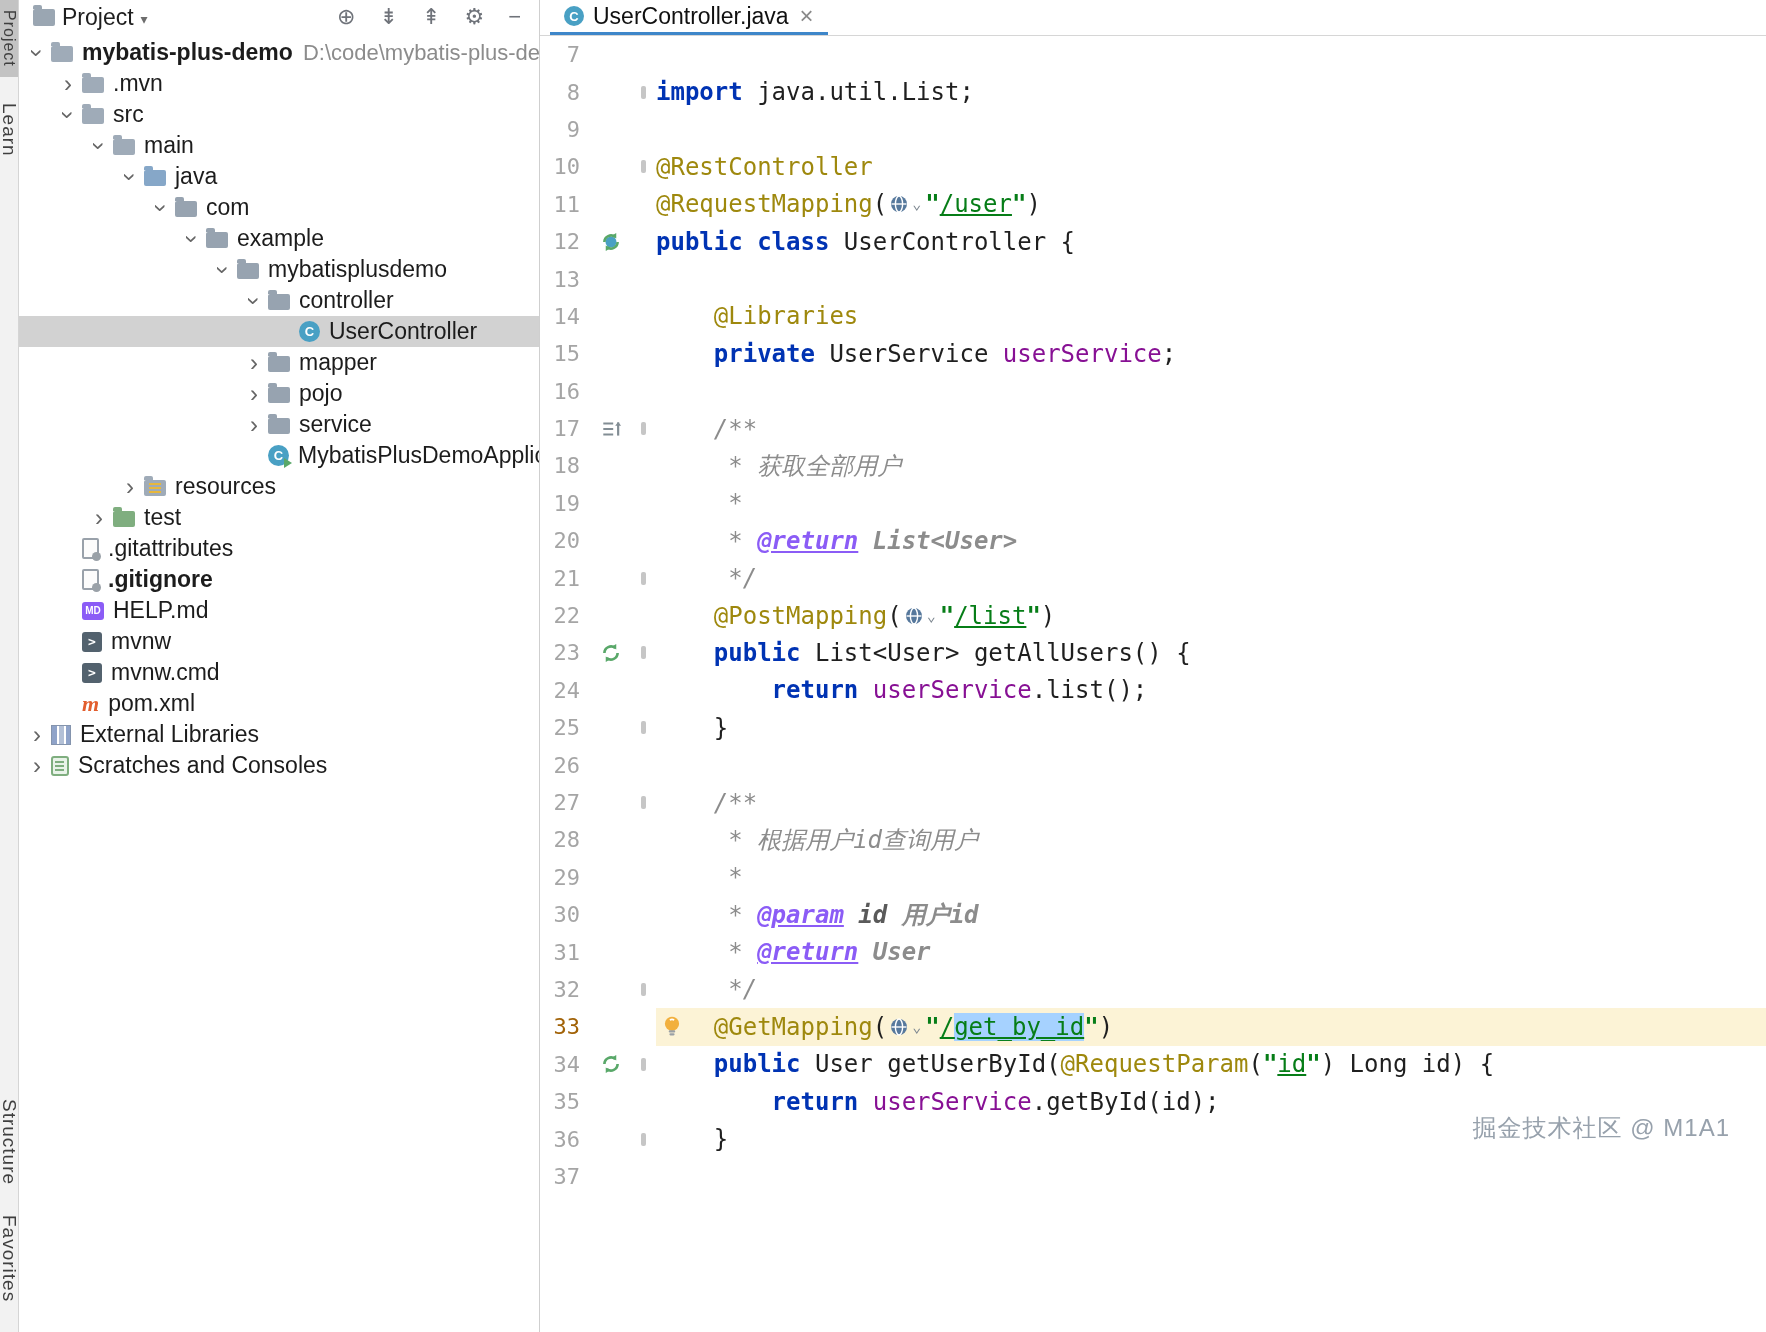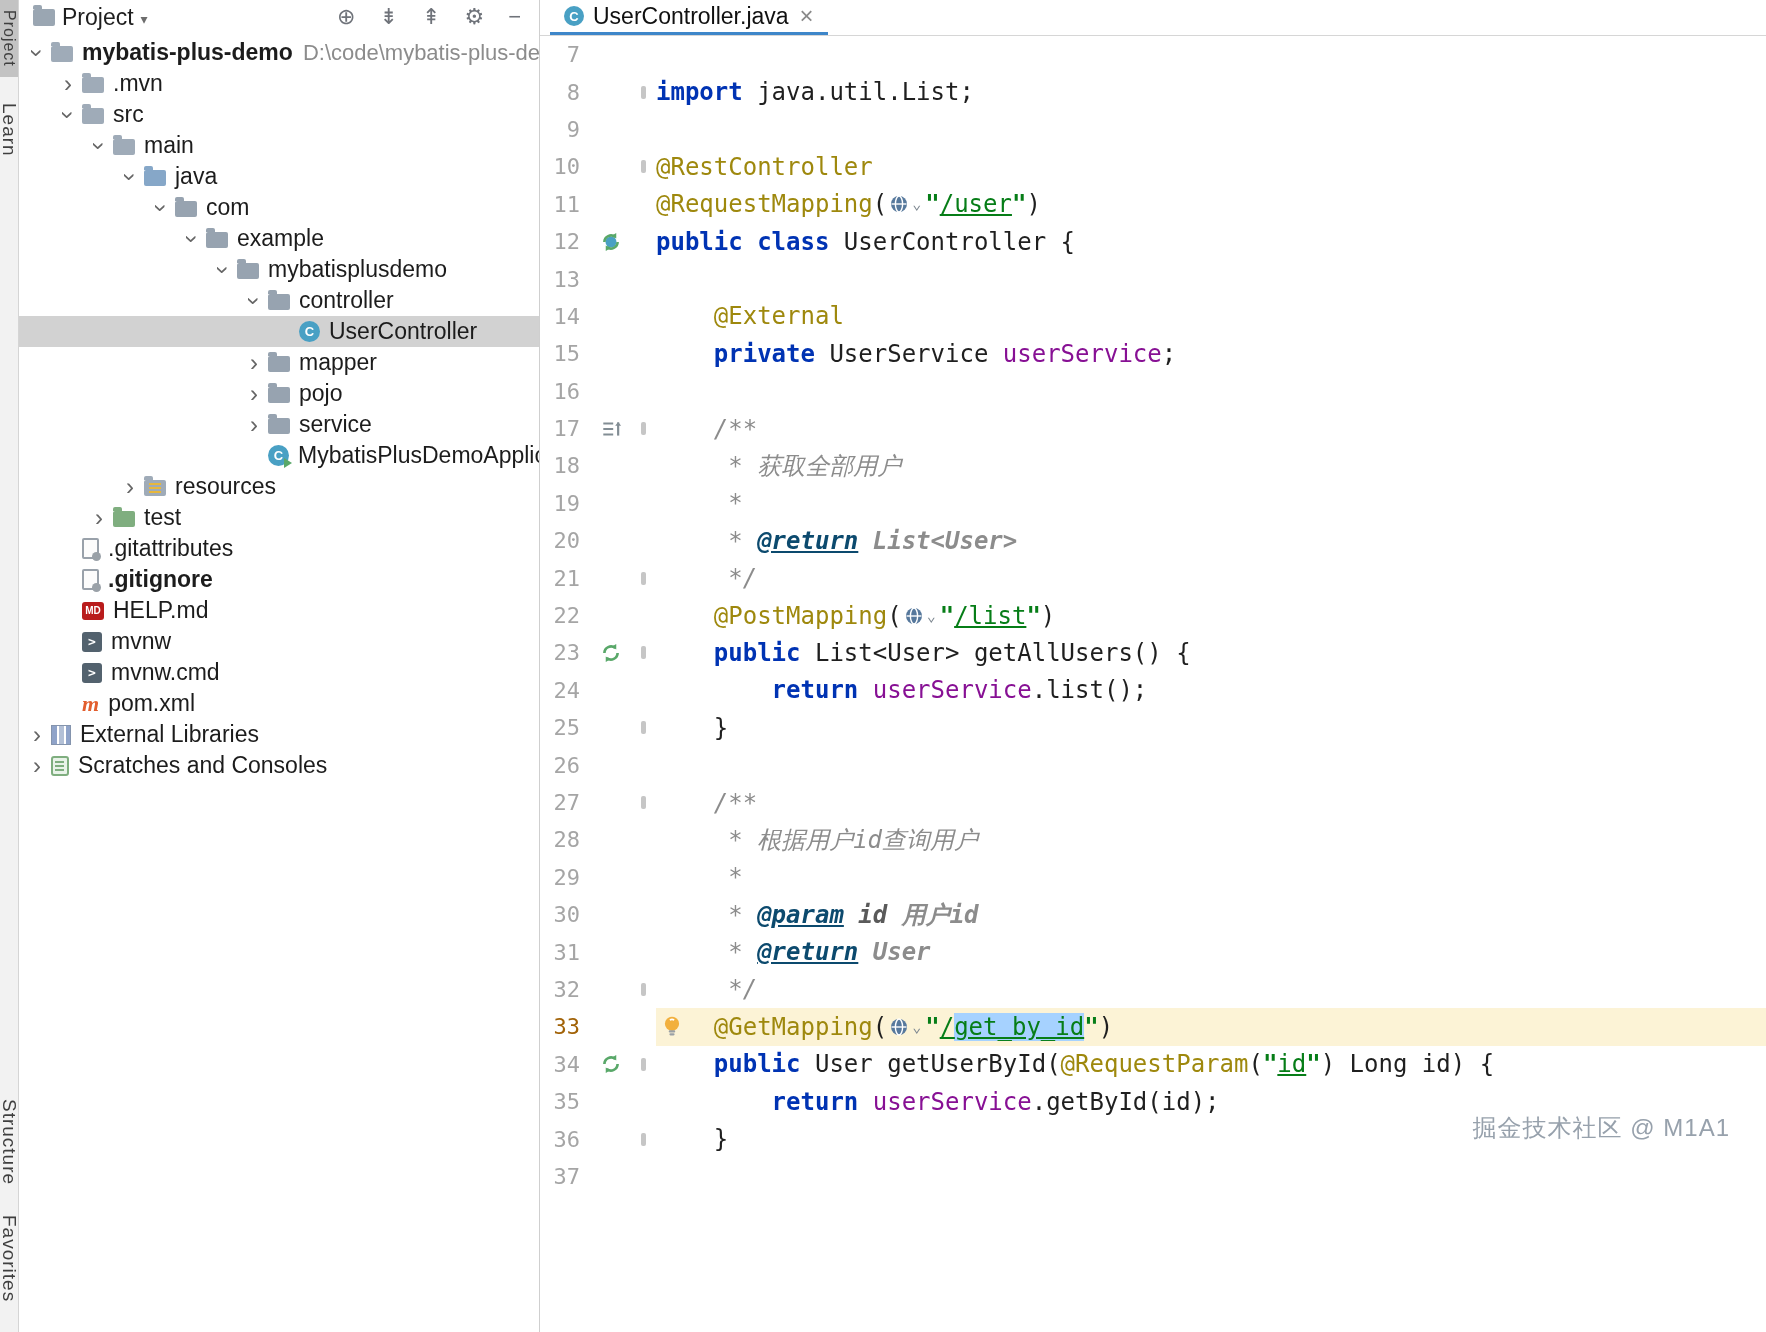--- a/index.html
+++ b/index.html
@@ -36,21 +36,21 @@
   
   .tic { flex:none; margin:0 7px 0 2px; display:inline-flex; align-items:center; justify-content:center; }
   .fold-ic { width:22px; height:16px; background:var(--fc,#9fabb8); border-radius:2px; position:relative; display:inline-block; margin-top:3px; }
   .fold-ic::before { content:""; position:absolute; top:-4px; left:0; width:9px; height:4px; border-radius:2px 2px 0 0; background:var(--fc,#9fabb8); }
   .fold-ic.res::after { content:""; position:absolute; left:5px; top:3px; width:12px; height:10px;
       background:repeating-linear-gradient(#e7b73c 0 2px, transparent 2px 4px); }
   .cls-ic { width:21px; height:21px; border-radius:50%; background:#49a0c4; color:#fff; font:bold 13px "Liberation Sans", sans-serif; display:inline-flex; align-items:center; justify-content:center; position:relative; }
   .cls-ic.run::after { content:""; position:absolute; right:-3px; bottom:-2px; border-left:8px solid #59a869; border-top:5px solid transparent; border-bottom:5px solid transparent; }
   .file-ic { width:17px; height:21px; background:#fcfcfc; border:2px solid #99a1aa; border-radius:2px; position:relative; display:inline-block; }
   .file-ic.badge::after { content:""; position:absolute; right:-4px; bottom:-4px; width:9px; height:9px; border-radius:50%; background:#9aa1a8; }
-  .md-ic { width:22px; height:18px; background:#b91c1c; border-radius:3px; color:#fff; font:bold 10px "Liberation Sans", sans-serif; display:inline-flex; align-items:center; justify-content:center; }
+  .md-ic { width:22px; height:18px; background:#8b5cf6; border-radius:3px; color:#fff; font:bold 10px "Liberation Sans", sans-serif; display:inline-flex; align-items:center; justify-content:center; }
   .sh-ic { width:20px; height:20px; background:#53626e; border-radius:3px; color:#fff; font:bold 13px "DejaVu Sans Mono", monospace; display:inline-flex; align-items:center; justify-content:center; }
   .mvn-ic { color:#e25e2e; font:bold italic 22px "Liberation Serif", serif; }
   .lib-ic { width:20px; height:20px; background:linear-gradient(90deg,#8fa3c9 0 5px,#fff 5px 7px,#b3c0d6 7px 12px,#fff 12px 14px,#8fa3c9 14px 19px); border:1px solid #8494ad; display:inline-block; }
   .scr-ic { width:18px; height:20px; background:#e9f3e9; border:2px solid #7fae7f; border-radius:3px; position:relative; display:inline-block; }
   .scr-ic::after { content:""; position:absolute; left:2px; top:3px; width:9px; height:2px; background:#7fae7f; box-shadow:0 4px 0 #7fae7f, 0 8px 0 #7fae7f; }
 
   
   .editor-area { flex:1; display:flex; flex-direction:column; position:relative; background:#fff; }
   .tabbar { height:36px; flex:none; border-bottom:1px solid #d6d6d6; display:flex; align-items:stretch; padding-left:10px; }
   .tab { display:flex; align-items:center; gap:9px; padding:0 14px; border-bottom:3px solid #3e86c9; background:#fff; }
@@ -65,21 +65,21 @@
   .foldbar { width:5px; height:13px; background:#c6c6c6; border-radius:2px; display:block; }
   .codecell { flex:1; position:relative; white-space:pre; font-size:24px; color:#1f1f1f; height:100%; display:flex; align-items:center; }
   .codecell.caret { background:#fcf3d6; }
 
   .sg-k { color:#0033b3; font-weight:bold; }
   .sg-a { color:#9e880d; }
   .sg-d { color:#1f1f1f; }
   .sg-s { color:#067d17; font-weight:bold; }
   .sg-su { color:#067d17; font-weight:normal; text-decoration:underline; }
   .sg-c { color:#8c8c8c; font-style:italic; }
-  .sg-dt { color:#0c4a6e; font-style:italic; font-weight:bold; text-decoration:underline; }
+  .sg-dt { color:#8b5cf6; font-style:italic; font-weight:bold; text-decoration:underline; }
   .sg-dv { color:#8c8c8c; font-style:italic; font-weight:bold; }
   .sg-dp { color:#5a5a5a; font-style:italic; font-weight:bold; }
   .sg-f { color:#871094; }
   .sel { background:#a6d2ff; }
 
   .inlay { display:inline-flex; align-items:center; margin:0 4px 0 2px; vertical-align:middle; }
   .inlay-ch { color:#7d8790; font-size:15px; margin-left:1px; }
   .bulb-wrap { position:absolute; left:4px; top:6px; }
 
   .watermark { position:absolute; right:36px; top:1112px; color:#97a1ac; font-size:24px; letter-spacing:1px; }
@@ -355,21 +355,21 @@
         <div class="crow">
           <span class="ln">13</span>
           <span class="gic"></span>
           <span class="fic"></span>
           <span class="codecell"></span>
         </div>
         <div class="crow">
           <span class="ln">14</span>
           <span class="gic"></span>
           <span class="fic"></span>
-          <span class="codecell"><span class="sg-d">    </span><span class="sg-a">@External</span></span>
+          <span class="codecell"><span class="sg-d">    </span><span class="sg-a">@Libraries</span></span>
         </div>
         <div class="crow">
           <span class="ln">15</span>
           <span class="gic"></span>
           <span class="fic"></span>
           <span class="codecell"><span class="sg-d">    </span><span class="sg-k">private </span><span class="sg-d">UserService </span><span class="sg-f">userService</span><span class="sg-d">;</span></span>
         </div>
         <div class="crow">
           <span class="ln">16</span>
           <span class="gic"></span>

